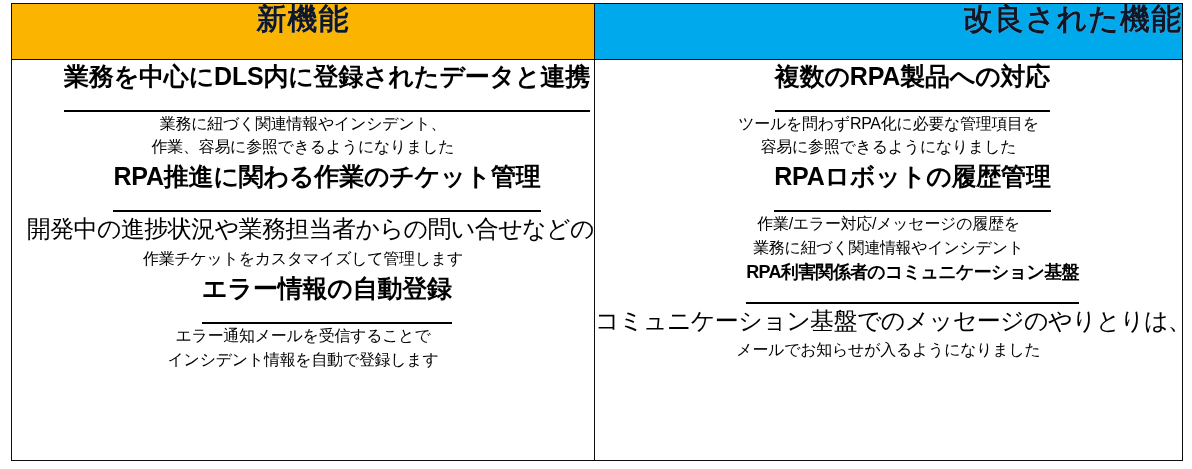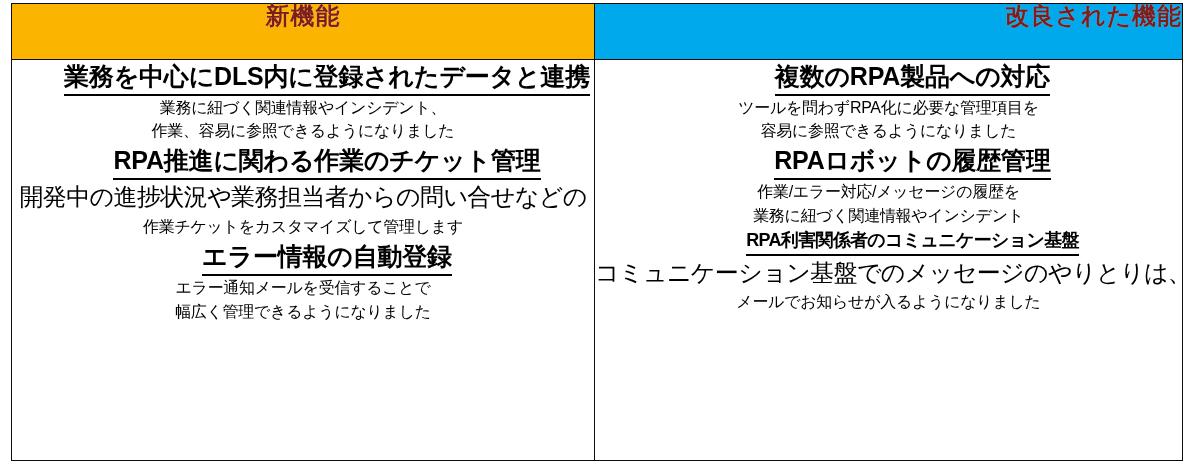--- a/index.html
+++ b/index.html
@@ -42,23 +42,23 @@
     border: 1px solid #0d0d0d;
     padding: 0;
     vertical-align: top;
   }
 
   
   .col-head {
     height: 55px;
     text-align: center;
     vertical-align: middle;
-    color: #7f1d1d;
+    color: #0f172a;
     font-weight: bold;
-    font-size: 24px;
+    font-size: 30px;
     letter-spacing: 1px;
     line-height: 1;
     text-shadow: 0 0 1px rgba(255,255,255,0.55);
   }
   .col-head.new-band      { background: #fbb500; }
   .col-head.improved-band { background: #00a9ec; text-align: right; }
 
   
   .col-body {
     background: #ffffff;
@@ -73,37 +73,37 @@
     display: block;
     text-align: center;
     font-weight: bold;
     font-size: 25px;
     line-height: 1.32;
     white-space: nowrap;
     letter-spacing: -0.2px;
   }
   .feature-heading .ul {
     border-bottom: 2px solid #000000;
-    padding-bottom: 1px;
+    padding-bottom: 17px;
     display: inline-block;
     margin-left: 48px;
   }
 
   .feature-line {
     display: block;
     text-align: center;
     font-weight: normal;
     font-size: 16px;
     line-height: 1.45;
     white-space: nowrap;
     letter-spacing: -0.3px;
   }
 
   
-  .fit-wide  { font-size: 24px; letter-spacing: -0.6px; }
+  .fit-wide  { font-size: 24px; letter-spacing: -0.6px; text-align: right; }
   .fit-wider { font-size: 18px; letter-spacing: -0.7px; }
 </style>
 </head>
 <body>
 
 <div class="sheet">
 
   <table class="feature-table">
     <colgroup>
       <col class="col-left">
@@ -130,21 +130,21 @@
 
           <div class="feature-block">
             <span class="feature-heading"><span class="ul">RPA推進に関わる作業のチケット管理</span></span>
             <span class="feature-line fit-wide">開発中の進捗状況や業務担当者からの問い合せなどの</span>
             <span class="feature-line">作業チケットをカスタマイズして管理します</span>
           </div>
 
           <div class="feature-block">
             <span class="feature-heading"><span class="ul">エラー情報の自動登録</span></span>
             <span class="feature-line">エラー通知メールを受信することで</span>
-            <span class="feature-line">幅広く管理できるようになりました</span>
+            <span class="feature-line">インシデント情報を自動で登録します</span>
           </div>
 
         </td>
 
         <td class="col-body">
 
           <div class="feature-block">
             <span class="feature-heading"><span class="ul">複数のRPA製品への対応</span></span>
             <span class="feature-line">ツールを問わずRPA化に必要な管理項目を</span>
             <span class="feature-line">容易に参照できるようになりました</span>

